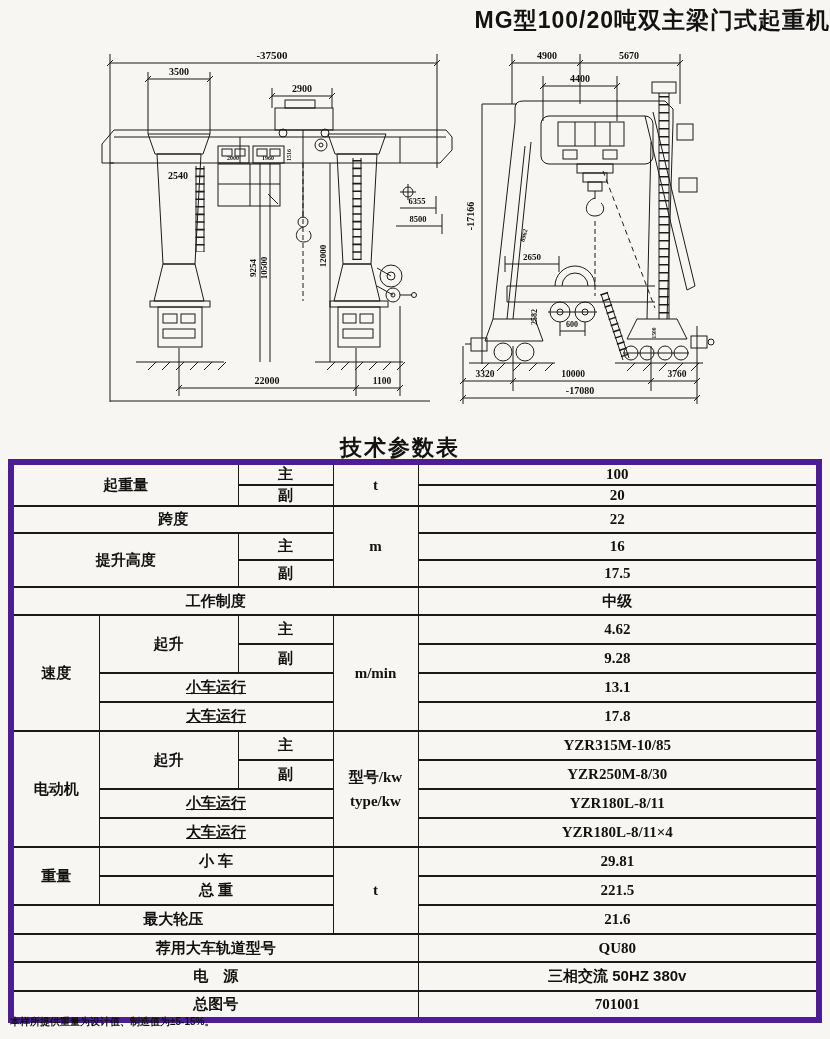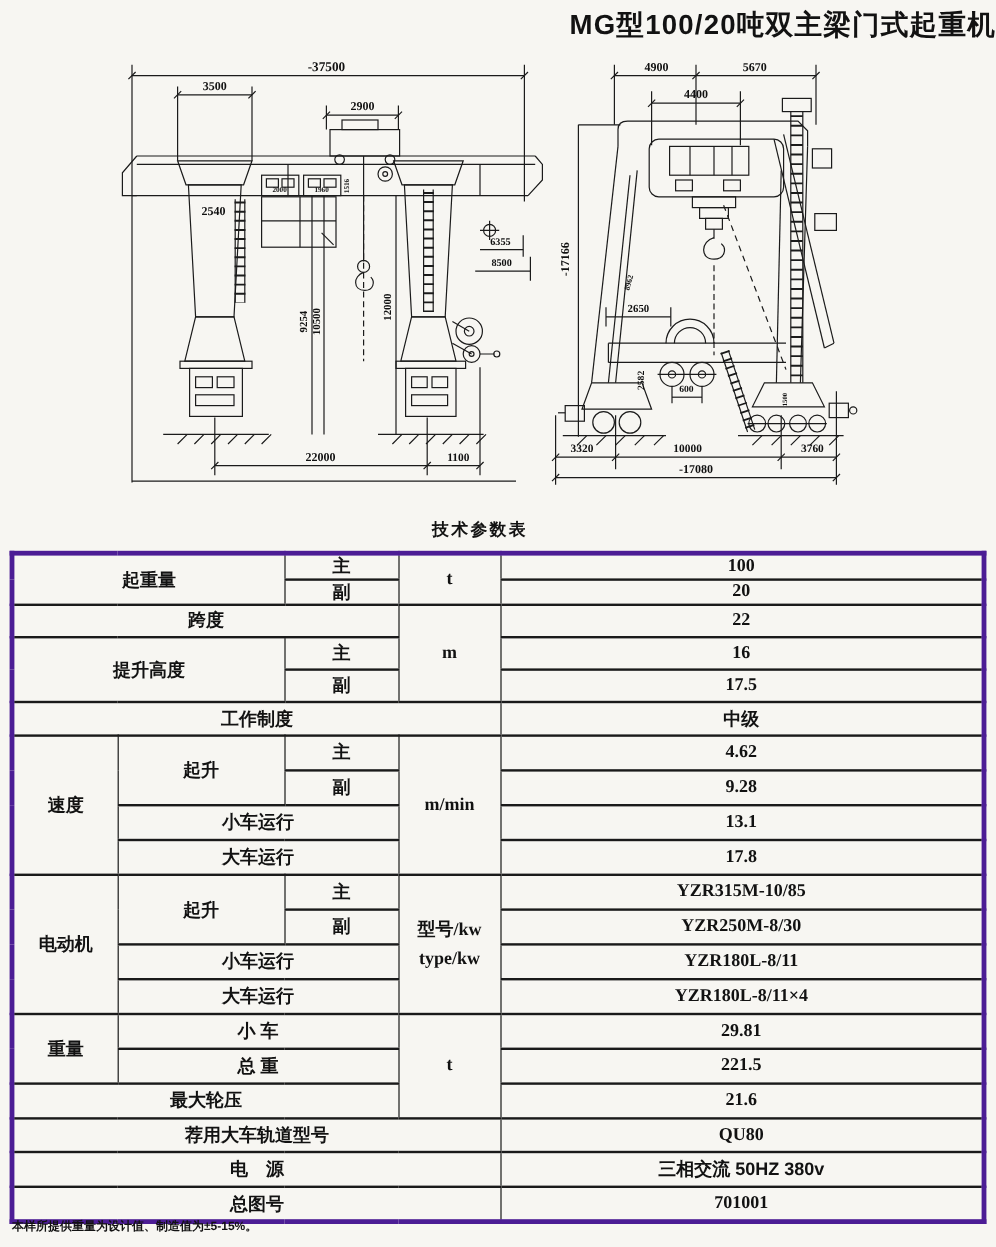--- a/index.html
+++ b/index.html
@@ -4,36 +4,36 @@
 <style>
   html,body{margin:0;padding:0;}
   body{width:830px;height:1039px;background:#f7f6f2;position:relative;
        font-family:"Liberation Sans",sans-serif;color:#121212;overflow:hidden;}
   .title{position:absolute;top:5px;left:0;width:830px;text-align:right;
          font-size:23px;font-weight:bold;letter-spacing:1px;}
   .drawings{position:absolute;top:44px;left:0;width:830px;height:390px;text-align:right;}
   svg.dwg{position:absolute;}
   svg.dwg text{font-family:"Liberation Serif",serif;font-weight:bold;fill:#111;}
   .tbl-title{position:absolute;top:433px;left:0;width:800px;text-align:center;
-             font-size:14px;font-weight:bold;letter-spacing:2px;}
+             font-size:22px;font-weight:bold;letter-spacing:2px;}
   table.params{position:absolute;top:459px;left:8px;width:814px;
-               border-collapse:collapse;table-layout:fixed;border:4px solid #4c1d95;}
+               border-collapse:collapse;table-layout:fixed;border:6px solid #4c1d95;}
   table.params td{border:1px solid #1a1a1a;border-top-width:2px;border-bottom-width:2px;
       padding:0;text-align:center;vertical-align:middle;font-size:15px;font-weight:bold;
       overflow:hidden;white-space:nowrap;}
   td.lbl{font-family:"Liberation Sans",sans-serif;}
   td.val,td.unit{font-family:"Liberation Serif",serif;}
   td.cn{font-family:"Liberation Sans",sans-serif;}
   .pl55{text-align:left;padding-left:55px;}
   .pl38{text-align:left;padding-left:38px;}
   .pl65{text-align:left;padding-left:65px;}
   .pl23{text-align:left;padding-left:23px;}
   .pl90{text-align:left;padding-left:90px;}
   .pl18{text-align:left;padding-left:18px;}
-  .pl52{text-align:left;padding-left:52px;}
+  .pl52{text-align:left;padding-left:52px;text-decoration:underline;}
   tr.h18{height:18px;} tr.h27{height:27px;} tr.h28{height:28px;} tr.h29{height:29px;}
   td.unit div{line-height:1.6;}
   .footnote{position:absolute;top:1015px;left:10px;font-size:10px;font-weight:bold;}
 </style>
 </head>
 <body>
 
 <div class="title">MG型100/20吨双主梁门式起重机</div>
 
 <div class="drawings">

